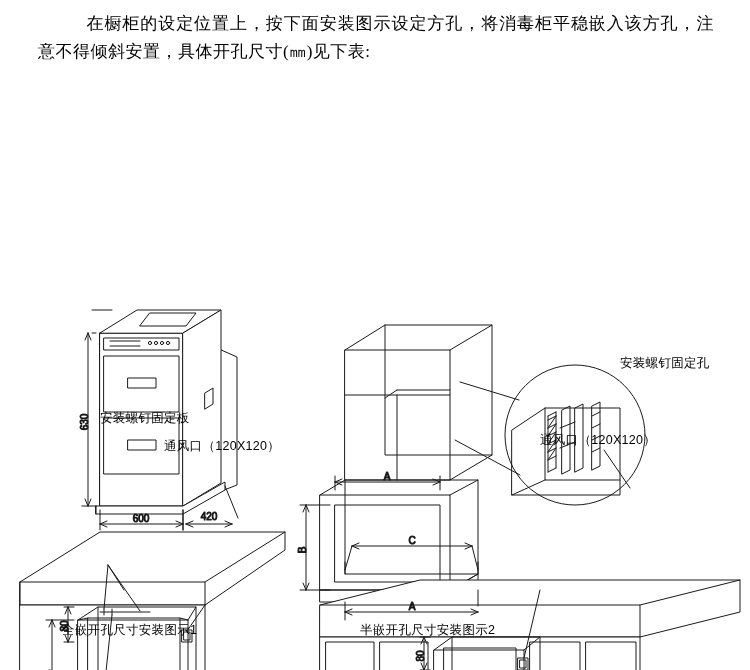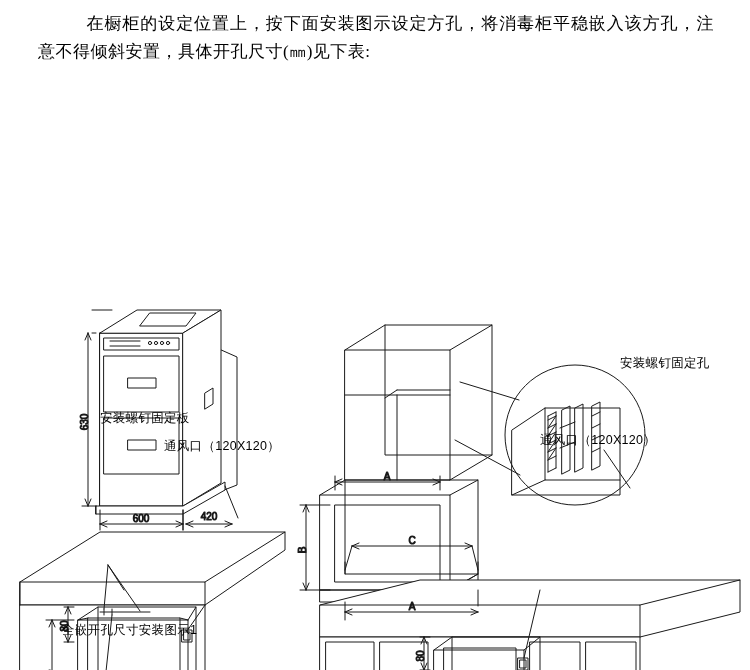--- a/index.html
+++ b/index.html
@@ -256,13 +256,14 @@
       <text class="lbl" x="484" y="604" text-anchor="middle">A</text>
     </g>
   </svg>
 
   <span class="cap" style="left:100px; top:260px;">安装螺钉固定板</span>
   <span class="cap" style="left:164px; top:288px;">通风口（120X120）</span>
   <span class="cap" style="left:540px; top:282px;">通风口（120X120）</span>
   <span class="cap" style="left:620px; top:205px;">安装螺钉固定孔</span>
 
   <span class="cap" style="left:62px; top:472px;text-align:right;">全嵌开孔尺寸安装图示1</span>
+  <span class="cap" style="left:360px; top:472px;">半嵌开孔尺寸安装图示2</span>
 </div>
 
 </body></html>

